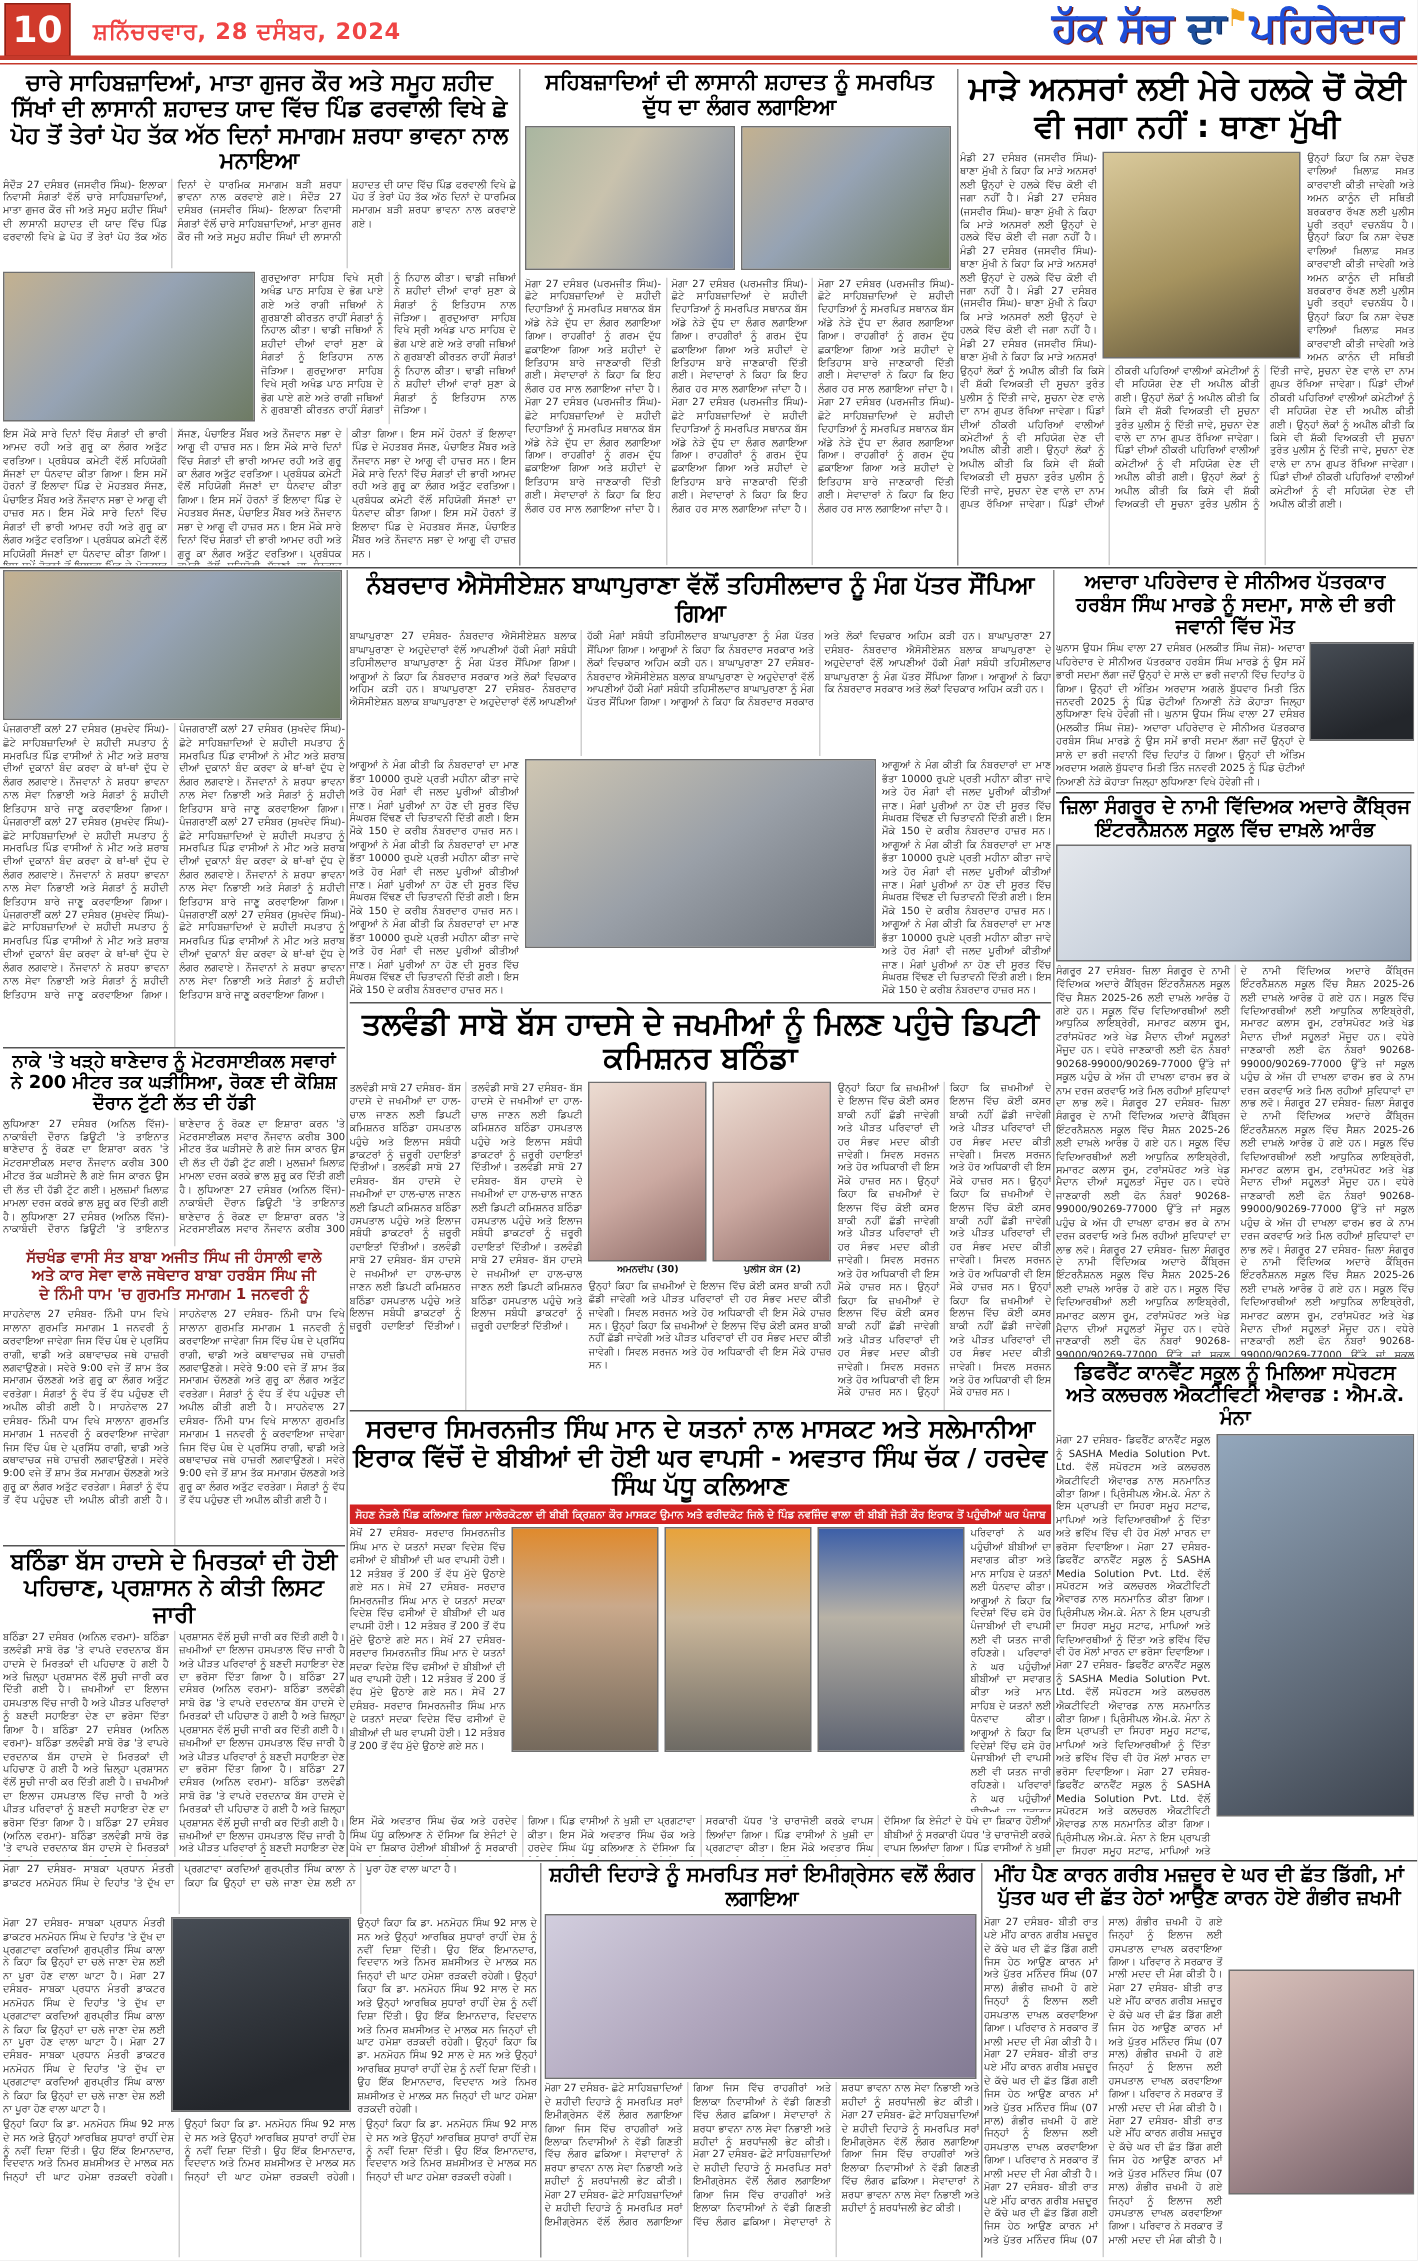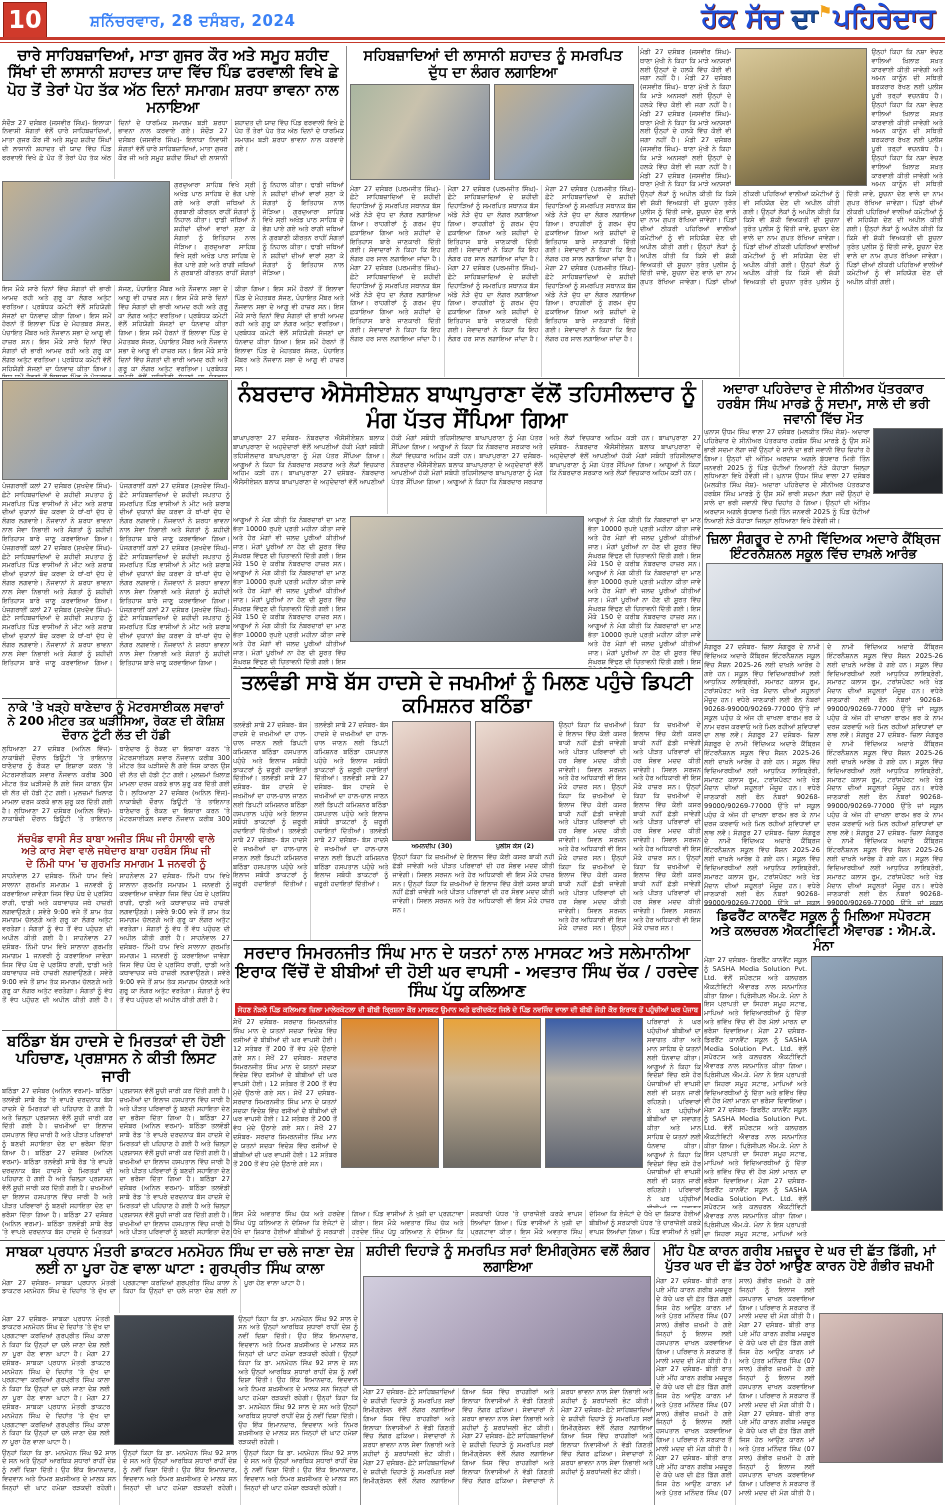--- a/index.html
+++ b/index.html
@@ -3,21 +3,21 @@
 <meta charset="utf-8">
 <style>
   html,body{margin:0;padding:0;background:#e8e8e8;}
   .page{position:relative;width:945px;height:1507px;background:#fff;overflow:hidden;
         font-family:"DejaVu Sans","Liberation Sans",sans-serif;color:#111;}
   
   .mast{position:absolute;left:0;top:0;width:945px;height:42px;background:#fff;}
   .pageno{position:absolute;left:3px;top:2px;width:42px;height:34px;background:#d03a2b;
           color:#fff;font-weight:800;font-size:24px;display:flex;align-items:center;justify-content:center;
           border:1px solid #8e2015;}
-  .mdate{position:absolute;left:62px;top:12px;font-size:15px;font-weight:700;color:#3b82f6;letter-spacing:.5px;margin-left:28px;}
+  .mdate{position:absolute;left:62px;top:12px;font-size:15px;font-weight:700;color:#ef4444;letter-spacing:.5px;}
   .logo{position:absolute;right:10px;top:2px;font-size:27px;font-weight:900;white-space:nowrap;}
   .logo .r{color:#1d4ed8;text-shadow:1px 1px 0 #7e1d14;}
   .logo .b{color:#1d4f9c;text-shadow:1px 1px 0 #0d2d63;}
   .logo .flag{color:#f2a31b;font-size:16px;vertical-align:super;margin:0 1px;text-shadow:none;}
   .rule-a{position:absolute;left:0;top:37px;width:945px;height:3px;background:#c6392b;}
   .rule-b{position:absolute;left:0;top:42px;width:945px;height:1px;background:#c6392b;}
   
   .art{position:absolute;display:flex;flex-direction:column;overflow:hidden;background:#fff;}
   .hl{font-weight:800;text-align:center;color:#000;line-height:1.16;margin:0;padding:1px 2px 2px;flex-shrink:0;}
   .subhl{font-weight:800;text-align:center;color:#8a1f1f;font-size:10px;line-height:1.25;margin:2px 15px;flex-shrink:0;}
@@ -39,21 +39,21 @@
   .ph-portrait{background:linear-gradient(160deg,#474d55 0%,#23262b 80%);}
   .ph-school{background:linear-gradient(140deg,#e4e7ec 0%,#bcc7d5 60%,#94a2b4 100%);}
   .ph-award{background:linear-gradient(150deg,#93a7bc 0%,#5a6471 70%,#3c434e 100%);}
   .ph-langar{background:linear-gradient(140deg,#d2cede 0%,#b0a6bd 45%,#837b94 100%);}
   .ph-victim{background:linear-gradient(150deg,#d9c2bb 0%,#a98f92 55%,#6f5c63 100%);}
   .cap{font-size:6.4px;font-weight:700;text-align:center;color:#111;line-height:1.2;flex-shrink:0;}
   .strip{background:#d32222;color:#fff;font-size:6.9px;font-weight:700;text-align:center;
          padding:2.5px 3px;white-space:nowrap;overflow:hidden;flex-shrink:0;margin:1px 0;}
   .vl{position:absolute;width:1px;background:#8b8b8b;}
   .hlr{position:absolute;height:1px;background:#4c4c4c;left:0;width:945px;}
-  .bt{border-top:1px solid #555;padding-top:1px;align-items:flex-end;}
+  .bt{border-top:1px solid #555;padding-top:1px;}
 </style>
 </head>
 <body>
 
 <div class="page">
 
   <header class="mast">
     <div class="pageno">10</div>
     <div class="mdate">ਸ਼ਨਿੱਚਰਵਾਰ, 28 ਦਸੰਬਰ, 2024</div>
     <div class="logo"><span class="r">ਹੱਕ ਸੱਚ</span> <span class="b">ਦਾ</span><span class="flag">⚑</span><span class="r">ਪਹਿਰੇਦਾਰ</span></div>
@@ -74,20 +74,21 @@
   <section class="art" style="left:350px;top:46px;width:286px;height:331px">
     <h2 class="hl" style="font-size:14.5px">ਸਹਿਬਜ਼ਾਦਿਆਂ ਦੀ ਲਾਸਾਨੀ ਸ਼ਹਾਦਤ ਨੂੰ ਸਮਰਪਿਤ ਦੁੱਧ ਦਾ ਲੰਗਰ ਲਗਾਇਆ</h2>
     <div class="row" style="height:98px;margin-top:1px">
       <div class="ph ph-crowd2" style="width:140px;height:96px"></div>
       <div class="ph ph-crowd" style="width:140px;height:96px"></div>
     </div>
     <div class="body cols3 grow" style="margin-top:3px">ਮੋਗਾ 27 ਦਸੰਬਰ (ਪਰਮਜੀਤ ਸਿੰਘ)- ਛੋਟੇ ਸਾਹਿਬਜ਼ਾਦਿਆਂ ਦੇ ਸ਼ਹੀਦੀ ਦਿਹਾੜਿਆਂ ਨੂੰ ਸਮਰਪਿਤ ਸਥਾਨਕ ਬੱਸ ਅੱਡੇ ਨੇੜੇ ਦੁੱਧ ਦਾ ਲੰਗਰ ਲਗਾਇਆ ਗਿਆ। ਰਾਹਗੀਰਾਂ ਨੂੰ ਗਰਮ ਦੁੱਧ ਛਕਾਇਆ ਗਿਆ ਅਤੇ ਸ਼ਹੀਦਾਂ ਦੇ ਇਤਿਹਾਸ ਬਾਰੇ ਜਾਣਕਾਰੀ ਦਿੱਤੀ ਗਈ। ਸੇਵਾਦਾਰਾਂ ਨੇ ਕਿਹਾ ਕਿ ਇਹ ਲੰਗਰ ਹਰ ਸਾਲ ਲਗਾਇਆ ਜਾਂਦਾ ਹੈ। ਮੋਗਾ 27 ਦਸੰਬਰ (ਪਰਮਜੀਤ ਸਿੰਘ)- ਛੋਟੇ ਸਾਹਿਬਜ਼ਾਦਿਆਂ ਦੇ ਸ਼ਹੀਦੀ ਦਿਹਾੜਿਆਂ ਨੂੰ ਸਮਰਪਿਤ ਸਥਾਨਕ ਬੱਸ ਅੱਡੇ ਨੇੜੇ ਦੁੱਧ ਦਾ ਲੰਗਰ ਲਗਾਇਆ ਗਿਆ। ਰਾਹਗੀਰਾਂ ਨੂੰ ਗਰਮ ਦੁੱਧ ਛਕਾਇਆ ਗਿਆ ਅਤੇ ਸ਼ਹੀਦਾਂ ਦੇ ਇਤਿਹਾਸ ਬਾਰੇ ਜਾਣਕਾਰੀ ਦਿੱਤੀ ਗਈ। ਸੇਵਾਦਾਰਾਂ ਨੇ ਕਿਹਾ ਕਿ ਇਹ ਲੰਗਰ ਹਰ ਸਾਲ ਲਗਾਇਆ ਜਾਂਦਾ ਹੈ। ਮੋਗਾ 27 ਦਸੰਬਰ (ਪਰਮਜੀਤ ਸਿੰਘ)- ਛੋਟੇ ਸਾਹਿਬਜ਼ਾਦਿਆਂ ਦੇ ਸ਼ਹੀਦੀ ਦਿਹਾੜਿਆਂ ਨੂੰ ਸਮਰਪਿਤ ਸਥਾਨਕ ਬੱਸ ਅੱਡੇ ਨੇੜੇ ਦੁੱਧ ਦਾ ਲੰਗਰ ਲਗਾਇਆ ਗਿਆ। ਰਾਹਗੀਰਾਂ ਨੂੰ ਗਰਮ ਦੁੱਧ ਛਕਾਇਆ ਗਿਆ ਅਤੇ ਸ਼ਹੀਦਾਂ ਦੇ ਇਤਿਹਾਸ ਬਾਰੇ ਜਾਣਕਾਰੀ ਦਿੱਤੀ ਗਈ। ਸੇਵਾਦਾਰਾਂ ਨੇ ਕਿਹਾ ਕਿ ਇਹ ਲੰਗਰ ਹਰ ਸਾਲ ਲਗਾਇਆ ਜਾਂਦਾ ਹੈ। ਮੋਗਾ 27 ਦਸੰਬਰ (ਪਰਮਜੀਤ ਸਿੰਘ)- ਛੋਟੇ ਸਾਹਿਬਜ਼ਾਦਿਆਂ ਦੇ ਸ਼ਹੀਦੀ ਦਿਹਾੜਿਆਂ ਨੂੰ ਸਮਰਪਿਤ ਸਥਾਨਕ ਬੱਸ ਅੱਡੇ ਨੇੜੇ ਦੁੱਧ ਦਾ ਲੰਗਰ ਲਗਾਇਆ ਗਿਆ। ਰਾਹਗੀਰਾਂ ਨੂੰ ਗਰਮ ਦੁੱਧ ਛਕਾਇਆ ਗਿਆ ਅਤੇ ਸ਼ਹੀਦਾਂ ਦੇ ਇਤਿਹਾਸ ਬਾਰੇ ਜਾਣਕਾਰੀ ਦਿੱਤੀ ਗਈ। ਸੇਵਾਦਾਰਾਂ ਨੇ ਕਿਹਾ ਕਿ ਇਹ ਲੰਗਰ ਹਰ ਸਾਲ ਲਗਾਇਆ ਜਾਂਦਾ ਹੈ। ਮੋਗਾ 27 ਦਸੰਬਰ (ਪਰਮਜੀਤ ਸਿੰਘ)- ਛੋਟੇ ਸਾਹਿਬਜ਼ਾਦਿਆਂ ਦੇ ਸ਼ਹੀਦੀ ਦਿਹਾੜਿਆਂ ਨੂੰ ਸਮਰਪਿਤ ਸਥਾਨਕ ਬੱਸ ਅੱਡੇ ਨੇੜੇ ਦੁੱਧ ਦਾ ਲੰਗਰ ਲਗਾਇਆ ਗਿਆ। ਰਾਹਗੀਰਾਂ ਨੂੰ ਗਰਮ ਦੁੱਧ ਛਕਾਇਆ ਗਿਆ ਅਤੇ ਸ਼ਹੀਦਾਂ ਦੇ ਇਤਿਹਾਸ ਬਾਰੇ ਜਾਣਕਾਰੀ ਦਿੱਤੀ ਗਈ। ਸੇਵਾਦਾਰਾਂ ਨੇ ਕਿਹਾ ਕਿ ਇਹ ਲੰਗਰ ਹਰ ਸਾਲ ਲਗਾਇਆ ਜਾਂਦਾ ਹੈ। ਮੋਗਾ 27 ਦਸੰਬਰ (ਪਰਮਜੀਤ ਸਿੰਘ)- ਛੋਟੇ ਸਾਹਿਬਜ਼ਾਦਿਆਂ ਦੇ ਸ਼ਹੀਦੀ ਦਿਹਾੜਿਆਂ ਨੂੰ ਸਮਰਪਿਤ ਸਥਾਨਕ ਬੱਸ ਅੱਡੇ ਨੇੜੇ ਦੁੱਧ ਦਾ ਲੰਗਰ ਲਗਾਇਆ ਗਿਆ। ਰਾਹਗੀਰਾਂ ਨੂੰ ਗਰਮ ਦੁੱਧ ਛਕਾਇਆ ਗਿਆ ਅਤੇ ਸ਼ਹੀਦਾਂ ਦੇ ਇਤਿਹਾਸ ਬਾਰੇ ਜਾਣਕਾਰੀ ਦਿੱਤੀ ਗਈ। ਸੇਵਾਦਾਰਾਂ ਨੇ ਕਿਹਾ ਕਿ ਇਹ ਲੰਗਰ ਹਰ ਸਾਲ ਲਗਾਇਆ ਜਾਂਦਾ ਹੈ। </div>
   </section>
 
   <section class="art" style="left:640px;top:46px;width:303px;height:331px">
+    <h2 class="hl" style="font-size:21px;line-height:1.2">ਮਾੜੇ ਅਨਸਰਾਂ ਲਈ ਮੇਰੇ ਹਲਕੇ ਚੋਂ ਕੋਈ ਵੀ ਜਗਾ ਨਹੀਂ : ਥਾਣਾ ਮੁੱਖੀ</h2>
     <div class="row" style="height:140px;margin-top:2px">
       <div class="body grow">ਮੰਡੀ 27 ਦਸੰਬਰ (ਜਸਵੀਰ ਸਿੰਘ)- ਥਾਣਾ ਮੁੱਖੀ ਨੇ ਕਿਹਾ ਕਿ ਮਾੜੇ ਅਨਸਰਾਂ ਲਈ ਉਨ੍ਹਾਂ ਦੇ ਹਲਕੇ ਵਿੱਚ ਕੋਈ ਵੀ ਜਗਾ ਨਹੀਂ ਹੈ। ਮੰਡੀ 27 ਦਸੰਬਰ (ਜਸਵੀਰ ਸਿੰਘ)- ਥਾਣਾ ਮੁੱਖੀ ਨੇ ਕਿਹਾ ਕਿ ਮਾੜੇ ਅਨਸਰਾਂ ਲਈ ਉਨ੍ਹਾਂ ਦੇ ਹਲਕੇ ਵਿੱਚ ਕੋਈ ਵੀ ਜਗਾ ਨਹੀਂ ਹੈ। ਮੰਡੀ 27 ਦਸੰਬਰ (ਜਸਵੀਰ ਸਿੰਘ)- ਥਾਣਾ ਮੁੱਖੀ ਨੇ ਕਿਹਾ ਕਿ ਮਾੜੇ ਅਨਸਰਾਂ ਲਈ ਉਨ੍ਹਾਂ ਦੇ ਹਲਕੇ ਵਿੱਚ ਕੋਈ ਵੀ ਜਗਾ ਨਹੀਂ ਹੈ। ਮੰਡੀ 27 ਦਸੰਬਰ (ਜਸਵੀਰ ਸਿੰਘ)- ਥਾਣਾ ਮੁੱਖੀ ਨੇ ਕਿਹਾ ਕਿ ਮਾੜੇ ਅਨਸਰਾਂ ਲਈ ਉਨ੍ਹਾਂ ਦੇ ਹਲਕੇ ਵਿੱਚ ਕੋਈ ਵੀ ਜਗਾ ਨਹੀਂ ਹੈ। ਮੰਡੀ 27 ਦਸੰਬਰ (ਜਸਵੀਰ ਸਿੰਘ)- ਥਾਣਾ ਮੁੱਖੀ ਨੇ ਕਿਹਾ ਕਿ ਮਾੜੇ ਅਨਸਰਾਂ ਲਈ ਉਨ੍ਹਾਂ ਦੇ ਹਲਕੇ ਵਿੱਚ ਕੋਈ ਵੀ ਜਗਾ ਨਹੀਂ ਹੈ। </div>
       <div class="ph ph-police" style="width:132px;height:138px"></div>
       <div class="body grow">ਉਨ੍ਹਾਂ ਕਿਹਾ ਕਿ ਨਸ਼ਾ ਵੇਚਣ ਵਾਲਿਆਂ ਖ਼ਿਲਾਫ਼ ਸਖ਼ਤ ਕਾਰਵਾਈ ਕੀਤੀ ਜਾਵੇਗੀ ਅਤੇ ਅਮਨ ਕਾਨੂੰਨ ਦੀ ਸਥਿਤੀ ਬਰਕਰਾਰ ਰੱਖਣ ਲਈ ਪੁਲੀਸ ਪੂਰੀ ਤਰ੍ਹਾਂ ਵਚਨਬੱਧ ਹੈ। ਉਨ੍ਹਾਂ ਕਿਹਾ ਕਿ ਨਸ਼ਾ ਵੇਚਣ ਵਾਲਿਆਂ ਖ਼ਿਲਾਫ਼ ਸਖ਼ਤ ਕਾਰਵਾਈ ਕੀਤੀ ਜਾਵੇਗੀ ਅਤੇ ਅਮਨ ਕਾਨੂੰਨ ਦੀ ਸਥਿਤੀ ਬਰਕਰਾਰ ਰੱਖਣ ਲਈ ਪੁਲੀਸ ਪੂਰੀ ਤਰ੍ਹਾਂ ਵਚਨਬੱਧ ਹੈ। ਉਨ੍ਹਾਂ ਕਿਹਾ ਕਿ ਨਸ਼ਾ ਵੇਚਣ ਵਾਲਿਆਂ ਖ਼ਿਲਾਫ਼ ਸਖ਼ਤ ਕਾਰਵਾਈ ਕੀਤੀ ਜਾਵੇਗੀ ਅਤੇ ਅਮਨ ਕਾਨੂੰਨ ਦੀ ਸਥਿਤੀ ਬਰਕਰਾਰ ਰੱਖਣ ਲਈ ਪੁਲੀਸ ਪੂਰੀ ਤਰ੍ਹਾਂ ਵਚਨਬੱਧ ਹੈ। </div>
     </div>
     <div class="body cols3 grow" style="margin-top:2px">ਉਨ੍ਹਾਂ ਲੋਕਾਂ ਨੂੰ ਅਪੀਲ ਕੀਤੀ ਕਿ ਕਿਸੇ ਵੀ ਸ਼ੱਕੀ ਵਿਅਕਤੀ ਦੀ ਸੂਚਨਾ ਤੁਰੰਤ ਪੁਲੀਸ ਨੂੰ ਦਿੱਤੀ ਜਾਵੇ, ਸੂਚਨਾ ਦੇਣ ਵਾਲੇ ਦਾ ਨਾਮ ਗੁਪਤ ਰੱਖਿਆ ਜਾਵੇਗਾ। ਪਿੰਡਾਂ ਦੀਆਂ ਠੀਕਰੀ ਪਹਿਰਿਆਂ ਵਾਲੀਆਂ ਕਮੇਟੀਆਂ ਨੂੰ ਵੀ ਸਹਿਯੋਗ ਦੇਣ ਦੀ ਅਪੀਲ ਕੀਤੀ ਗਈ। ਉਨ੍ਹਾਂ ਲੋਕਾਂ ਨੂੰ ਅਪੀਲ ਕੀਤੀ ਕਿ ਕਿਸੇ ਵੀ ਸ਼ੱਕੀ ਵਿਅਕਤੀ ਦੀ ਸੂਚਨਾ ਤੁਰੰਤ ਪੁਲੀਸ ਨੂੰ ਦਿੱਤੀ ਜਾਵੇ, ਸੂਚਨਾ ਦੇਣ ਵਾਲੇ ਦਾ ਨਾਮ ਗੁਪਤ ਰੱਖਿਆ ਜਾਵੇਗਾ। ਪਿੰਡਾਂ ਦੀਆਂ ਠੀਕਰੀ ਪਹਿਰਿਆਂ ਵਾਲੀਆਂ ਕਮੇਟੀਆਂ ਨੂੰ ਵੀ ਸਹਿਯੋਗ ਦੇਣ ਦੀ ਅਪੀਲ ਕੀਤੀ ਗਈ। ਉਨ੍ਹਾਂ ਲੋਕਾਂ ਨੂੰ ਅਪੀਲ ਕੀਤੀ ਕਿ ਕਿਸੇ ਵੀ ਸ਼ੱਕੀ ਵਿਅਕਤੀ ਦੀ ਸੂਚਨਾ ਤੁਰੰਤ ਪੁਲੀਸ ਨੂੰ ਦਿੱਤੀ ਜਾਵੇ, ਸੂਚਨਾ ਦੇਣ ਵਾਲੇ ਦਾ ਨਾਮ ਗੁਪਤ ਰੱਖਿਆ ਜਾਵੇਗਾ। ਪਿੰਡਾਂ ਦੀਆਂ ਠੀਕਰੀ ਪਹਿਰਿਆਂ ਵਾਲੀਆਂ ਕਮੇਟੀਆਂ ਨੂੰ ਵੀ ਸਹਿਯੋਗ ਦੇਣ ਦੀ ਅਪੀਲ ਕੀਤੀ ਗਈ। ਉਨ੍ਹਾਂ ਲੋਕਾਂ ਨੂੰ ਅਪੀਲ ਕੀਤੀ ਕਿ ਕਿਸੇ ਵੀ ਸ਼ੱਕੀ ਵਿਅਕਤੀ ਦੀ ਸੂਚਨਾ ਤੁਰੰਤ ਪੁਲੀਸ ਨੂੰ ਦਿੱਤੀ ਜਾਵੇ, ਸੂਚਨਾ ਦੇਣ ਵਾਲੇ ਦਾ ਨਾਮ ਗੁਪਤ ਰੱਖਿਆ ਜਾਵੇਗਾ। ਪਿੰਡਾਂ ਦੀਆਂ ਠੀਕਰੀ ਪਹਿਰਿਆਂ ਵਾਲੀਆਂ ਕਮੇਟੀਆਂ ਨੂੰ ਵੀ ਸਹਿਯੋਗ ਦੇਣ ਦੀ ਅਪੀਲ ਕੀਤੀ ਗਈ। ਉਨ੍ਹਾਂ ਲੋਕਾਂ ਨੂੰ ਅਪੀਲ ਕੀਤੀ ਕਿ ਕਿਸੇ ਵੀ ਸ਼ੱਕੀ ਵਿਅਕਤੀ ਦੀ ਸੂਚਨਾ ਤੁਰੰਤ ਪੁਲੀਸ ਨੂੰ ਦਿੱਤੀ ਜਾਵੇ, ਸੂਚਨਾ ਦੇਣ ਵਾਲੇ ਦਾ ਨਾਮ ਗੁਪਤ ਰੱਖਿਆ ਜਾਵੇਗਾ। ਪਿੰਡਾਂ ਦੀਆਂ ਠੀਕਰੀ ਪਹਿਰਿਆਂ ਵਾਲੀਆਂ ਕਮੇਟੀਆਂ ਨੂੰ ਵੀ ਸਹਿਯੋਗ ਦੇਣ ਦੀ ਅਪੀਲ ਕੀਤੀ ਗਈ। </div>
   </section>
 
   <div class="art" style="left:2px;top:380px;width:228px;height:858px">
     <section class="art" style="position:static;height:318px;flex-shrink:0">
@@ -101,21 +102,21 @@
       <div class="body cols2 grow">ਸਾਹਨੇਵਾਲ 27 ਦਸੰਬਰ- ਨਿੰਮੀ ਧਾਮ ਵਿਖੇ ਸਾਲਾਨਾ ਗੁਰਮਤਿ ਸਮਾਗਮ 1 ਜਨਵਰੀ ਨੂੰ ਕਰਵਾਇਆ ਜਾਵੇਗਾ ਜਿਸ ਵਿੱਚ ਪੰਥ ਦੇ ਪ੍ਰਸਿੱਧ ਰਾਗੀ, ਢਾਡੀ ਅਤੇ ਕਥਾਵਾਚਕ ਜਥੇ ਹਾਜ਼ਰੀ ਲਗਵਾਉਣਗੇ। ਸਵੇਰੇ 9:00 ਵਜੇ ਤੋਂ ਸ਼ਾਮ ਤੱਕ ਸਮਾਗਮ ਚੱਲਣਗੇ ਅਤੇ ਗੁਰੂ ਕਾ ਲੰਗਰ ਅਤੁੱਟ ਵਰਤੇਗਾ। ਸੰਗਤਾਂ ਨੂੰ ਵੱਧ ਤੋਂ ਵੱਧ ਪਹੁੰਚਣ ਦੀ ਅਪੀਲ ਕੀਤੀ ਗਈ ਹੈ। ਸਾਹਨੇਵਾਲ 27 ਦਸੰਬਰ- ਨਿੰਮੀ ਧਾਮ ਵਿਖੇ ਸਾਲਾਨਾ ਗੁਰਮਤਿ ਸਮਾਗਮ 1 ਜਨਵਰੀ ਨੂੰ ਕਰਵਾਇਆ ਜਾਵੇਗਾ ਜਿਸ ਵਿੱਚ ਪੰਥ ਦੇ ਪ੍ਰਸਿੱਧ ਰਾਗੀ, ਢਾਡੀ ਅਤੇ ਕਥਾਵਾਚਕ ਜਥੇ ਹਾਜ਼ਰੀ ਲਗਵਾਉਣਗੇ। ਸਵੇਰੇ 9:00 ਵਜੇ ਤੋਂ ਸ਼ਾਮ ਤੱਕ ਸਮਾਗਮ ਚੱਲਣਗੇ ਅਤੇ ਗੁਰੂ ਕਾ ਲੰਗਰ ਅਤੁੱਟ ਵਰਤੇਗਾ। ਸੰਗਤਾਂ ਨੂੰ ਵੱਧ ਤੋਂ ਵੱਧ ਪਹੁੰਚਣ ਦੀ ਅਪੀਲ ਕੀਤੀ ਗਈ ਹੈ। ਸਾਹਨੇਵਾਲ 27 ਦਸੰਬਰ- ਨਿੰਮੀ ਧਾਮ ਵਿਖੇ ਸਾਲਾਨਾ ਗੁਰਮਤਿ ਸਮਾਗਮ 1 ਜਨਵਰੀ ਨੂੰ ਕਰਵਾਇਆ ਜਾਵੇਗਾ ਜਿਸ ਵਿੱਚ ਪੰਥ ਦੇ ਪ੍ਰਸਿੱਧ ਰਾਗੀ, ਢਾਡੀ ਅਤੇ ਕਥਾਵਾਚਕ ਜਥੇ ਹਾਜ਼ਰੀ ਲਗਵਾਉਣਗੇ। ਸਵੇਰੇ 9:00 ਵਜੇ ਤੋਂ ਸ਼ਾਮ ਤੱਕ ਸਮਾਗਮ ਚੱਲਣਗੇ ਅਤੇ ਗੁਰੂ ਕਾ ਲੰਗਰ ਅਤੁੱਟ ਵਰਤੇਗਾ। ਸੰਗਤਾਂ ਨੂੰ ਵੱਧ ਤੋਂ ਵੱਧ ਪਹੁੰਚਣ ਦੀ ਅਪੀਲ ਕੀਤੀ ਗਈ ਹੈ। ਸਾਹਨੇਵਾਲ 27 ਦਸੰਬਰ- ਨਿੰਮੀ ਧਾਮ ਵਿਖੇ ਸਾਲਾਨਾ ਗੁਰਮਤਿ ਸਮਾਗਮ 1 ਜਨਵਰੀ ਨੂੰ ਕਰਵਾਇਆ ਜਾਵੇਗਾ ਜਿਸ ਵਿੱਚ ਪੰਥ ਦੇ ਪ੍ਰਸਿੱਧ ਰਾਗੀ, ਢਾਡੀ ਅਤੇ ਕਥਾਵਾਚਕ ਜਥੇ ਹਾਜ਼ਰੀ ਲਗਵਾਉਣਗੇ। ਸਵੇਰੇ 9:00 ਵਜੇ ਤੋਂ ਸ਼ਾਮ ਤੱਕ ਸਮਾਗਮ ਚੱਲਣਗੇ ਅਤੇ ਗੁਰੂ ਕਾ ਲੰਗਰ ਅਤੁੱਟ ਵਰਤੇਗਾ। ਸੰਗਤਾਂ ਨੂੰ ਵੱਧ ਤੋਂ ਵੱਧ ਪਹੁੰਚਣ ਦੀ ਅਪੀਲ ਕੀਤੀ ਗਈ ਹੈ। </div>
     </section>
     <section class="art bt" style="position:static;flex:1">
       <h2 class="hl" style="font-size:15px">ਬਠਿੰਡਾ ਬੱਸ ਹਾਦਸੇ ਦੇ ਮਿਰਤਕਾਂ ਦੀ ਹੋਈ ਪਹਿਚਾਣ, ਪ੍ਰਸ਼ਾਸਨ ਨੇ ਕੀਤੀ ਲਿਸਟ ਜਾਰੀ</h2>
       <div class="body cols2 grow">ਬਠਿੰਡਾ 27 ਦਸੰਬਰ (ਅਨਿਲ ਵਰਮਾ)- ਬਠਿੰਡਾ ਤਲਵੰਡੀ ਸਾਬੋ ਰੋਡ 'ਤੇ ਵਾਪਰੇ ਦਰਦਨਾਕ ਬੱਸ ਹਾਦਸੇ ਦੇ ਮਿਰਤਕਾਂ ਦੀ ਪਹਿਚਾਣ ਹੋ ਗਈ ਹੈ ਅਤੇ ਜ਼ਿਲ੍ਹਾ ਪ੍ਰਸ਼ਾਸਨ ਵੱਲੋਂ ਸੂਚੀ ਜਾਰੀ ਕਰ ਦਿੱਤੀ ਗਈ ਹੈ। ਜ਼ਖਮੀਆਂ ਦਾ ਇਲਾਜ ਹਸਪਤਾਲ ਵਿੱਚ ਜਾਰੀ ਹੈ ਅਤੇ ਪੀੜਤ ਪਰਿਵਾਰਾਂ ਨੂੰ ਬਣਦੀ ਸਹਾਇਤਾ ਦੇਣ ਦਾ ਭਰੋਸਾ ਦਿੱਤਾ ਗਿਆ ਹੈ। ਬਠਿੰਡਾ 27 ਦਸੰਬਰ (ਅਨਿਲ ਵਰਮਾ)- ਬਠਿੰਡਾ ਤਲਵੰਡੀ ਸਾਬੋ ਰੋਡ 'ਤੇ ਵਾਪਰੇ ਦਰਦਨਾਕ ਬੱਸ ਹਾਦਸੇ ਦੇ ਮਿਰਤਕਾਂ ਦੀ ਪਹਿਚਾਣ ਹੋ ਗਈ ਹੈ ਅਤੇ ਜ਼ਿਲ੍ਹਾ ਪ੍ਰਸ਼ਾਸਨ ਵੱਲੋਂ ਸੂਚੀ ਜਾਰੀ ਕਰ ਦਿੱਤੀ ਗਈ ਹੈ। ਜ਼ਖਮੀਆਂ ਦਾ ਇਲਾਜ ਹਸਪਤਾਲ ਵਿੱਚ ਜਾਰੀ ਹੈ ਅਤੇ ਪੀੜਤ ਪਰਿਵਾਰਾਂ ਨੂੰ ਬਣਦੀ ਸਹਾਇਤਾ ਦੇਣ ਦਾ ਭਰੋਸਾ ਦਿੱਤਾ ਗਿਆ ਹੈ। ਬਠਿੰਡਾ 27 ਦਸੰਬਰ (ਅਨਿਲ ਵਰਮਾ)- ਬਠਿੰਡਾ ਤਲਵੰਡੀ ਸਾਬੋ ਰੋਡ 'ਤੇ ਵਾਪਰੇ ਦਰਦਨਾਕ ਬੱਸ ਹਾਦਸੇ ਦੇ ਮਿਰਤਕਾਂ ਦੀ ਪਹਿਚਾਣ ਹੋ ਗਈ ਹੈ ਅਤੇ ਜ਼ਿਲ੍ਹਾ ਪ੍ਰਸ਼ਾਸਨ ਵੱਲੋਂ ਸੂਚੀ ਜਾਰੀ ਕਰ ਦਿੱਤੀ ਗਈ ਹੈ। ਜ਼ਖਮੀਆਂ ਦਾ ਇਲਾਜ ਹਸਪਤਾਲ ਵਿੱਚ ਜਾਰੀ ਹੈ ਅਤੇ ਪੀੜਤ ਪਰਿਵਾਰਾਂ ਨੂੰ ਬਣਦੀ ਸਹਾਇਤਾ ਦੇਣ ਦਾ ਭਰੋਸਾ ਦਿੱਤਾ ਗਿਆ ਹੈ। ਬਠਿੰਡਾ 27 ਦਸੰਬਰ (ਅਨਿਲ ਵਰਮਾ)- ਬਠਿੰਡਾ ਤਲਵੰਡੀ ਸਾਬੋ ਰੋਡ 'ਤੇ ਵਾਪਰੇ ਦਰਦਨਾਕ ਬੱਸ ਹਾਦਸੇ ਦੇ ਮਿਰਤਕਾਂ ਦੀ ਪਹਿਚਾਣ ਹੋ ਗਈ ਹੈ ਅਤੇ ਜ਼ਿਲ੍ਹਾ ਪ੍ਰਸ਼ਾਸਨ ਵੱਲੋਂ ਸੂਚੀ ਜਾਰੀ ਕਰ ਦਿੱਤੀ ਗਈ ਹੈ। ਜ਼ਖਮੀਆਂ ਦਾ ਇਲਾਜ ਹਸਪਤਾਲ ਵਿੱਚ ਜਾਰੀ ਹੈ ਅਤੇ ਪੀੜਤ ਪਰਿਵਾਰਾਂ ਨੂੰ ਬਣਦੀ ਸਹਾਇਤਾ ਦੇਣ ਦਾ ਭਰੋਸਾ ਦਿੱਤਾ ਗਿਆ ਹੈ। ਬਠਿੰਡਾ 27 ਦਸੰਬਰ (ਅਨਿਲ ਵਰਮਾ)- ਬਠਿੰਡਾ ਤਲਵੰਡੀ ਸਾਬੋ ਰੋਡ 'ਤੇ ਵਾਪਰੇ ਦਰਦਨਾਕ ਬੱਸ ਹਾਦਸੇ ਦੇ ਮਿਰਤਕਾਂ ਦੀ ਪਹਿਚਾਣ ਹੋ ਗਈ ਹੈ ਅਤੇ ਜ਼ਿਲ੍ਹਾ ਪ੍ਰਸ਼ਾਸਨ ਵੱਲੋਂ ਸੂਚੀ ਜਾਰੀ ਕਰ ਦਿੱਤੀ ਗਈ ਹੈ। ਜ਼ਖਮੀਆਂ ਦਾ ਇਲਾਜ ਹਸਪਤਾਲ ਵਿੱਚ ਜਾਰੀ ਹੈ ਅਤੇ ਪੀੜਤ ਪਰਿਵਾਰਾਂ ਨੂੰ ਬਣਦੀ ਸਹਾਇਤਾ ਦੇਣ ਦਾ ਭਰੋਸਾ ਦਿੱਤਾ ਗਿਆ ਹੈ। </div>
     </section>
   </div>
 
   <div class="art" style="left:233px;top:380px;width:468px;height:858px">
     <section class="art" style="position:static;height:288px;flex-shrink:0">
-      <h2 class="hl" style="font-size:22px">ਨੰਬਰਦਾਰ ਐਸੋਸੀਏਸ਼ਨ ਬਾਘਾਪੁਰਾਣਾ ਵੱਲੋਂ ਤਹਿਸੀਲਦਾਰ ਨੂੰ ਮੰਗ ਪੱਤਰ ਸੌਂਪਿਆ ਗਿਆ</h2>
+      <h2 class="hl" style="font-size:16px">ਨੰਬਰਦਾਰ ਐਸੋਸੀਏਸ਼ਨ ਬਾਘਾਪੁਰਾਣਾ ਵੱਲੋਂ ਤਹਿਸੀਲਦਾਰ ਨੂੰ ਮੰਗ ਪੱਤਰ ਸੌਂਪਿਆ ਗਿਆ</h2>
       <div class="body cols3" style="height:84px">ਬਾਘਾਪੁਰਾਣਾ 27 ਦਸੰਬਰ- ਨੰਬਰਦਾਰ ਐਸੋਸੀਏਸ਼ਨ ਬਲਾਕ ਬਾਘਾਪੁਰਾਣਾ ਦੇ ਅਹੁਦੇਦਾਰਾਂ ਵੱਲੋਂ ਆਪਣੀਆਂ ਹੱਕੀ ਮੰਗਾਂ ਸਬੰਧੀ ਤਹਿਸੀਲਦਾਰ ਬਾਘਾਪੁਰਾਣਾ ਨੂੰ ਮੰਗ ਪੱਤਰ ਸੌਂਪਿਆ ਗਿਆ। ਆਗੂਆਂ ਨੇ ਕਿਹਾ ਕਿ ਨੰਬਰਦਾਰ ਸਰਕਾਰ ਅਤੇ ਲੋਕਾਂ ਵਿਚਕਾਰ ਅਹਿਮ ਕੜੀ ਹਨ। ਬਾਘਾਪੁਰਾਣਾ 27 ਦਸੰਬਰ- ਨੰਬਰਦਾਰ ਐਸੋਸੀਏਸ਼ਨ ਬਲਾਕ ਬਾਘਾਪੁਰਾਣਾ ਦੇ ਅਹੁਦੇਦਾਰਾਂ ਵੱਲੋਂ ਆਪਣੀਆਂ ਹੱਕੀ ਮੰਗਾਂ ਸਬੰਧੀ ਤਹਿਸੀਲਦਾਰ ਬਾਘਾਪੁਰਾਣਾ ਨੂੰ ਮੰਗ ਪੱਤਰ ਸੌਂਪਿਆ ਗਿਆ। ਆਗੂਆਂ ਨੇ ਕਿਹਾ ਕਿ ਨੰਬਰਦਾਰ ਸਰਕਾਰ ਅਤੇ ਲੋਕਾਂ ਵਿਚਕਾਰ ਅਹਿਮ ਕੜੀ ਹਨ। ਬਾਘਾਪੁਰਾਣਾ 27 ਦਸੰਬਰ- ਨੰਬਰਦਾਰ ਐਸੋਸੀਏਸ਼ਨ ਬਲਾਕ ਬਾਘਾਪੁਰਾਣਾ ਦੇ ਅਹੁਦੇਦਾਰਾਂ ਵੱਲੋਂ ਆਪਣੀਆਂ ਹੱਕੀ ਮੰਗਾਂ ਸਬੰਧੀ ਤਹਿਸੀਲਦਾਰ ਬਾਘਾਪੁਰਾਣਾ ਨੂੰ ਮੰਗ ਪੱਤਰ ਸੌਂਪਿਆ ਗਿਆ। ਆਗੂਆਂ ਨੇ ਕਿਹਾ ਕਿ ਨੰਬਰਦਾਰ ਸਰਕਾਰ ਅਤੇ ਲੋਕਾਂ ਵਿਚਕਾਰ ਅਹਿਮ ਕੜੀ ਹਨ। ਬਾਘਾਪੁਰਾਣਾ 27 ਦਸੰਬਰ- ਨੰਬਰਦਾਰ ਐਸੋਸੀਏਸ਼ਨ ਬਲਾਕ ਬਾਘਾਪੁਰਾਣਾ ਦੇ ਅਹੁਦੇਦਾਰਾਂ ਵੱਲੋਂ ਆਪਣੀਆਂ ਹੱਕੀ ਮੰਗਾਂ ਸਬੰਧੀ ਤਹਿਸੀਲਦਾਰ ਬਾਘਾਪੁਰਾਣਾ ਨੂੰ ਮੰਗ ਪੱਤਰ ਸੌਂਪਿਆ ਗਿਆ। ਆਗੂਆਂ ਨੇ ਕਿਹਾ ਕਿ ਨੰਬਰਦਾਰ ਸਰਕਾਰ ਅਤੇ ਲੋਕਾਂ ਵਿਚਕਾਰ ਅਹਿਮ ਕੜੀ ਹਨ। </div>
       <div class="row grow" style="margin-top:2px">
         <div class="body grow">ਆਗੂਆਂ ਨੇ ਮੰਗ ਕੀਤੀ ਕਿ ਨੰਬਰਦਾਰਾਂ ਦਾ ਮਾਣ ਭੱਤਾ 10000 ਰੁਪਏ ਪ੍ਰਤੀ ਮਹੀਨਾ ਕੀਤਾ ਜਾਵੇ ਅਤੇ ਹੋਰ ਮੰਗਾਂ ਵੀ ਜਲਦ ਪੂਰੀਆਂ ਕੀਤੀਆਂ ਜਾਣ। ਮੰਗਾਂ ਪੂਰੀਆਂ ਨਾ ਹੋਣ ਦੀ ਸੂਰਤ ਵਿੱਚ ਸੰਘਰਸ਼ ਵਿੱਢਣ ਦੀ ਚਿਤਾਵਨੀ ਦਿੱਤੀ ਗਈ। ਇਸ ਮੌਕੇ 150 ਦੇ ਕਰੀਬ ਨੰਬਰਦਾਰ ਹਾਜ਼ਰ ਸਨ। ਆਗੂਆਂ ਨੇ ਮੰਗ ਕੀਤੀ ਕਿ ਨੰਬਰਦਾਰਾਂ ਦਾ ਮਾਣ ਭੱਤਾ 10000 ਰੁਪਏ ਪ੍ਰਤੀ ਮਹੀਨਾ ਕੀਤਾ ਜਾਵੇ ਅਤੇ ਹੋਰ ਮੰਗਾਂ ਵੀ ਜਲਦ ਪੂਰੀਆਂ ਕੀਤੀਆਂ ਜਾਣ। ਮੰਗਾਂ ਪੂਰੀਆਂ ਨਾ ਹੋਣ ਦੀ ਸੂਰਤ ਵਿੱਚ ਸੰਘਰਸ਼ ਵਿੱਢਣ ਦੀ ਚਿਤਾਵਨੀ ਦਿੱਤੀ ਗਈ। ਇਸ ਮੌਕੇ 150 ਦੇ ਕਰੀਬ ਨੰਬਰਦਾਰ ਹਾਜ਼ਰ ਸਨ। ਆਗੂਆਂ ਨੇ ਮੰਗ ਕੀਤੀ ਕਿ ਨੰਬਰਦਾਰਾਂ ਦਾ ਮਾਣ ਭੱਤਾ 10000 ਰੁਪਏ ਪ੍ਰਤੀ ਮਹੀਨਾ ਕੀਤਾ ਜਾਵੇ ਅਤੇ ਹੋਰ ਮੰਗਾਂ ਵੀ ਜਲਦ ਪੂਰੀਆਂ ਕੀਤੀਆਂ ਜਾਣ। ਮੰਗਾਂ ਪੂਰੀਆਂ ਨਾ ਹੋਣ ਦੀ ਸੂਰਤ ਵਿੱਚ ਸੰਘਰਸ਼ ਵਿੱਢਣ ਦੀ ਚਿਤਾਵਨੀ ਦਿੱਤੀ ਗਈ। ਇਸ ਮੌਕੇ 150 ਦੇ ਕਰੀਬ ਨੰਬਰਦਾਰ ਹਾਜ਼ਰ ਸਨ। </div>
         <div class="ph ph-meeting" style="width:234px;height:126px"></div>
         <div class="body grow">ਆਗੂਆਂ ਨੇ ਮੰਗ ਕੀਤੀ ਕਿ ਨੰਬਰਦਾਰਾਂ ਦਾ ਮਾਣ ਭੱਤਾ 10000 ਰੁਪਏ ਪ੍ਰਤੀ ਮਹੀਨਾ ਕੀਤਾ ਜਾਵੇ ਅਤੇ ਹੋਰ ਮੰਗਾਂ ਵੀ ਜਲਦ ਪੂਰੀਆਂ ਕੀਤੀਆਂ ਜਾਣ। ਮੰਗਾਂ ਪੂਰੀਆਂ ਨਾ ਹੋਣ ਦੀ ਸੂਰਤ ਵਿੱਚ ਸੰਘਰਸ਼ ਵਿੱਢਣ ਦੀ ਚਿਤਾਵਨੀ ਦਿੱਤੀ ਗਈ। ਇਸ ਮੌਕੇ 150 ਦੇ ਕਰੀਬ ਨੰਬਰਦਾਰ ਹਾਜ਼ਰ ਸਨ। ਆਗੂਆਂ ਨੇ ਮੰਗ ਕੀਤੀ ਕਿ ਨੰਬਰਦਾਰਾਂ ਦਾ ਮਾਣ ਭੱਤਾ 10000 ਰੁਪਏ ਪ੍ਰਤੀ ਮਹੀਨਾ ਕੀਤਾ ਜਾਵੇ ਅਤੇ ਹੋਰ ਮੰਗਾਂ ਵੀ ਜਲਦ ਪੂਰੀਆਂ ਕੀਤੀਆਂ ਜਾਣ। ਮੰਗਾਂ ਪੂਰੀਆਂ ਨਾ ਹੋਣ ਦੀ ਸੂਰਤ ਵਿੱਚ ਸੰਘਰਸ਼ ਵਿੱਢਣ ਦੀ ਚਿਤਾਵਨੀ ਦਿੱਤੀ ਗਈ। ਇਸ ਮੌਕੇ 150 ਦੇ ਕਰੀਬ ਨੰਬਰਦਾਰ ਹਾਜ਼ਰ ਸਨ। ਆਗੂਆਂ ਨੇ ਮੰਗ ਕੀਤੀ ਕਿ ਨੰਬਰਦਾਰਾਂ ਦਾ ਮਾਣ ਭੱਤਾ 10000 ਰੁਪਏ ਪ੍ਰਤੀ ਮਹੀਨਾ ਕੀਤਾ ਜਾਵੇ ਅਤੇ ਹੋਰ ਮੰਗਾਂ ਵੀ ਜਲਦ ਪੂਰੀਆਂ ਕੀਤੀਆਂ ਜਾਣ। ਮੰਗਾਂ ਪੂਰੀਆਂ ਨਾ ਹੋਣ ਦੀ ਸੂਰਤ ਵਿੱਚ ਸੰਘਰਸ਼ ਵਿੱਢਣ ਦੀ ਚਿਤਾਵਨੀ ਦਿੱਤੀ ਗਈ। ਇਸ ਮੌਕੇ 150 ਦੇ ਕਰੀਬ ਨੰਬਰਦਾਰ ਹਾਜ਼ਰ ਸਨ। </div>
       </div>
     </section>
     <section class="art bt" style="position:static;height:270px;flex-shrink:0">
       <h2 class="hl" style="font-size:20px">ਤਲਵੰਡੀ ਸਾਬੋ ਬੱਸ ਹਾਦਸੇ ਦੇ ਜਖਮੀਆਂ ਨੂੰ ਮਿਲਣ ਪਹੁੰਚੇ ਡਿਪਟੀ ਕਮਿਸ਼ਨਰ ਬਠਿੰਡਾ</h2>
       <div class="row grow" style="margin-top:2px">
@@ -164,21 +165,20 @@
     <section class="art bt" style="position:static;flex:1">
       <h2 class="hl" style="font-size:13px">ਡਿਫਰੈਂਟ ਕਾਨਵੈਂਟ ਸਕੂਲ ਨੂੰ ਮਿਲਿਆ ਸਪੋਰਟਸ ਅਤੇ ਕਲਚਰਲ ਐਕਟੀਵਿਟੀ ਐਵਾਰਡ : ਐਮ.ਕੇ. ਮੰਨਾ</h2>
       <div class="row grow" style="margin-top:1px">
         <div class="body grow">ਮੋਗਾ 27 ਦਸੰਬਰ- ਡਿਫਰੈਂਟ ਕਾਨਵੈਂਟ ਸਕੂਲ ਨੂੰ SASHA Media Solution Pvt. Ltd. ਵੱਲੋਂ ਸਪੋਰਟਸ ਅਤੇ ਕਲਚਰਲ ਐਕਟੀਵਿਟੀ ਐਵਾਰਡ ਨਾਲ ਸਨਮਾਨਿਤ ਕੀਤਾ ਗਿਆ। ਪ੍ਰਿੰਸੀਪਲ ਐਮ.ਕੇ. ਮੰਨਾ ਨੇ ਇਸ ਪ੍ਰਾਪਤੀ ਦਾ ਸਿਹਰਾ ਸਮੂਹ ਸਟਾਫ, ਮਾਪਿਆਂ ਅਤੇ ਵਿਦਿਆਰਥੀਆਂ ਨੂੰ ਦਿੱਤਾ ਅਤੇ ਭਵਿੱਖ ਵਿੱਚ ਵੀ ਹੋਰ ਮੱਲਾਂ ਮਾਰਨ ਦਾ ਭਰੋਸਾ ਦਿਵਾਇਆ। ਮੋਗਾ 27 ਦਸੰਬਰ- ਡਿਫਰੈਂਟ ਕਾਨਵੈਂਟ ਸਕੂਲ ਨੂੰ SASHA Media Solution Pvt. Ltd. ਵੱਲੋਂ ਸਪੋਰਟਸ ਅਤੇ ਕਲਚਰਲ ਐਕਟੀਵਿਟੀ ਐਵਾਰਡ ਨਾਲ ਸਨਮਾਨਿਤ ਕੀਤਾ ਗਿਆ। ਪ੍ਰਿੰਸੀਪਲ ਐਮ.ਕੇ. ਮੰਨਾ ਨੇ ਇਸ ਪ੍ਰਾਪਤੀ ਦਾ ਸਿਹਰਾ ਸਮੂਹ ਸਟਾਫ, ਮਾਪਿਆਂ ਅਤੇ ਵਿਦਿਆਰਥੀਆਂ ਨੂੰ ਦਿੱਤਾ ਅਤੇ ਭਵਿੱਖ ਵਿੱਚ ਵੀ ਹੋਰ ਮੱਲਾਂ ਮਾਰਨ ਦਾ ਭਰੋਸਾ ਦਿਵਾਇਆ। ਮੋਗਾ 27 ਦਸੰਬਰ- ਡਿਫਰੈਂਟ ਕਾਨਵੈਂਟ ਸਕੂਲ ਨੂੰ SASHA Media Solution Pvt. Ltd. ਵੱਲੋਂ ਸਪੋਰਟਸ ਅਤੇ ਕਲਚਰਲ ਐਕਟੀਵਿਟੀ ਐਵਾਰਡ ਨਾਲ ਸਨਮਾਨਿਤ ਕੀਤਾ ਗਿਆ। ਪ੍ਰਿੰਸੀਪਲ ਐਮ.ਕੇ. ਮੰਨਾ ਨੇ ਇਸ ਪ੍ਰਾਪਤੀ ਦਾ ਸਿਹਰਾ ਸਮੂਹ ਸਟਾਫ, ਮਾਪਿਆਂ ਅਤੇ ਵਿਦਿਆਰਥੀਆਂ ਨੂੰ ਦਿੱਤਾ ਅਤੇ ਭਵਿੱਖ ਵਿੱਚ ਵੀ ਹੋਰ ਮੱਲਾਂ ਮਾਰਨ ਦਾ ਭਰੋਸਾ ਦਿਵਾਇਆ। ਮੋਗਾ 27 ਦਸੰਬਰ- ਡਿਫਰੈਂਟ ਕਾਨਵੈਂਟ ਸਕੂਲ ਨੂੰ SASHA Media Solution Pvt. Ltd. ਵੱਲੋਂ ਸਪੋਰਟਸ ਅਤੇ ਕਲਚਰਲ ਐਕਟੀਵਿਟੀ ਐਵਾਰਡ ਨਾਲ ਸਨਮਾਨਿਤ ਕੀਤਾ ਗਿਆ। ਪ੍ਰਿੰਸੀਪਲ ਐਮ.ਕੇ. ਮੰਨਾ ਨੇ ਇਸ ਪ੍ਰਾਪਤੀ ਦਾ ਸਿਹਰਾ ਸਮੂਹ ਸਟਾਫ, ਮਾਪਿਆਂ ਅਤੇ ਵਿਦਿਆਰਥੀਆਂ ਨੂੰ ਦਿੱਤਾ ਅਤੇ ਭਵਿੱਖ ਵਿੱਚ ਵੀ ਹੋਰ ਮੱਲਾਂ ਮਾਰਨ ਦਾ ਭਰੋਸਾ ਦਿਵਾਇਆ। ਮੋਗਾ 27 ਦਸੰਬਰ- ਡਿਫਰੈਂਟ ਕਾਨਵੈਂਟ ਸਕੂਲ ਨੂੰ SASHA Media Solution Pvt. Ltd. ਵੱਲੋਂ ਸਪੋਰਟਸ ਅਤੇ ਕਲਚਰਲ ਐਕਟੀਵਿਟੀ ਐਵਾਰਡ ਨਾਲ ਸਨਮਾਨਿਤ ਕੀਤਾ ਗਿਆ। ਪ੍ਰਿੰਸੀਪਲ ਐਮ.ਕੇ. ਮੰਨਾ ਨੇ ਇਸ ਪ੍ਰਾਪਤੀ ਦਾ ਸਿਹਰਾ ਸਮੂਹ ਸਟਾਫ, ਮਾਪਿਆਂ ਅਤੇ ਵਿਦਿਆਰਥੀਆਂ ਨੂੰ ਦਿੱਤਾ ਅਤੇ ਭਵਿੱਖ ਵਿੱਚ ਵੀ ਹੋਰ ਮੱਲਾਂ ਮਾਰਨ ਦਾ ਭਰੋਸਾ ਦਿਵਾਇਆ। </div>
         <div class="ph ph-award" style="width:132px;height:255px"></div>
       </div>
     </section>
   </div>
 
   <section class="art" style="left:2px;top:1242px;width:356px;height:263px">
-    <h2 class="hl" style="font-size:14.5px">ਸਾਬਕਾ ਪ੍ਰਧਾਨ ਮੰਤਰੀ ਡਾਕਟਰ ਮਨਮੋਹਨ ਸਿੰਘ ਦਾ ਚਲੇ ਜਾਣਾ ਦੇਸ਼ ਲਈ ਨਾ ਪੂਰਾ ਹੋਣ ਵਾਲਾ ਘਾਟਾ : ਗੁਰਪ੍ਰੀਤ ਸਿੰਘ ਕਾਲਾ</h2>
     <div class="body cols3" style="height:34px">ਮੋਗਾ 27 ਦਸੰਬਰ- ਸਾਬਕਾ ਪ੍ਰਧਾਨ ਮੰਤਰੀ ਡਾਕਟਰ ਮਨਮੋਹਨ ਸਿੰਘ ਦੇ ਦਿਹਾਂਤ 'ਤੇ ਦੁੱਖ ਦਾ ਪ੍ਰਗਟਾਵਾ ਕਰਦਿਆਂ ਗੁਰਪ੍ਰੀਤ ਸਿੰਘ ਕਾਲਾ ਨੇ ਕਿਹਾ ਕਿ ਉਨ੍ਹਾਂ ਦਾ ਚਲੇ ਜਾਣਾ ਦੇਸ਼ ਲਈ ਨਾ ਪੂਰਾ ਹੋਣ ਵਾਲਾ ਘਾਟਾ ਹੈ। </div>
     <div class="row" style="height:132px;margin-top:2px">
       <div class="body grow">ਮੋਗਾ 27 ਦਸੰਬਰ- ਸਾਬਕਾ ਪ੍ਰਧਾਨ ਮੰਤਰੀ ਡਾਕਟਰ ਮਨਮੋਹਨ ਸਿੰਘ ਦੇ ਦਿਹਾਂਤ 'ਤੇ ਦੁੱਖ ਦਾ ਪ੍ਰਗਟਾਵਾ ਕਰਦਿਆਂ ਗੁਰਪ੍ਰੀਤ ਸਿੰਘ ਕਾਲਾ ਨੇ ਕਿਹਾ ਕਿ ਉਨ੍ਹਾਂ ਦਾ ਚਲੇ ਜਾਣਾ ਦੇਸ਼ ਲਈ ਨਾ ਪੂਰਾ ਹੋਣ ਵਾਲਾ ਘਾਟਾ ਹੈ। ਮੋਗਾ 27 ਦਸੰਬਰ- ਸਾਬਕਾ ਪ੍ਰਧਾਨ ਮੰਤਰੀ ਡਾਕਟਰ ਮਨਮੋਹਨ ਸਿੰਘ ਦੇ ਦਿਹਾਂਤ 'ਤੇ ਦੁੱਖ ਦਾ ਪ੍ਰਗਟਾਵਾ ਕਰਦਿਆਂ ਗੁਰਪ੍ਰੀਤ ਸਿੰਘ ਕਾਲਾ ਨੇ ਕਿਹਾ ਕਿ ਉਨ੍ਹਾਂ ਦਾ ਚਲੇ ਜਾਣਾ ਦੇਸ਼ ਲਈ ਨਾ ਪੂਰਾ ਹੋਣ ਵਾਲਾ ਘਾਟਾ ਹੈ। ਮੋਗਾ 27 ਦਸੰਬਰ- ਸਾਬਕਾ ਪ੍ਰਧਾਨ ਮੰਤਰੀ ਡਾਕਟਰ ਮਨਮੋਹਨ ਸਿੰਘ ਦੇ ਦਿਹਾਂਤ 'ਤੇ ਦੁੱਖ ਦਾ ਪ੍ਰਗਟਾਵਾ ਕਰਦਿਆਂ ਗੁਰਪ੍ਰੀਤ ਸਿੰਘ ਕਾਲਾ ਨੇ ਕਿਹਾ ਕਿ ਉਨ੍ਹਾਂ ਦਾ ਚਲੇ ਜਾਣਾ ਦੇਸ਼ ਲਈ ਨਾ ਪੂਰਾ ਹੋਣ ਵਾਲਾ ਘਾਟਾ ਹੈ। </div>
       <div class="ph ph-portrait" style="width:120px;height:130px"></div>
       <div class="body grow">ਉਨ੍ਹਾਂ ਕਿਹਾ ਕਿ ਡਾ. ਮਨਮੋਹਨ ਸਿੰਘ 92 ਸਾਲ ਦੇ ਸਨ ਅਤੇ ਉਨ੍ਹਾਂ ਆਰਥਿਕ ਸੁਧਾਰਾਂ ਰਾਹੀਂ ਦੇਸ਼ ਨੂੰ ਨਵੀਂ ਦਿਸ਼ਾ ਦਿੱਤੀ। ਉਹ ਇੱਕ ਇਮਾਨਦਾਰ, ਵਿਦਵਾਨ ਅਤੇ ਨਿਮਰ ਸ਼ਖ਼ਸੀਅਤ ਦੇ ਮਾਲਕ ਸਨ ਜਿਨ੍ਹਾਂ ਦੀ ਘਾਟ ਹਮੇਸ਼ਾ ਰੜਕਦੀ ਰਹੇਗੀ। ਉਨ੍ਹਾਂ ਕਿਹਾ ਕਿ ਡਾ. ਮਨਮੋਹਨ ਸਿੰਘ 92 ਸਾਲ ਦੇ ਸਨ ਅਤੇ ਉਨ੍ਹਾਂ ਆਰਥਿਕ ਸੁਧਾਰਾਂ ਰਾਹੀਂ ਦੇਸ਼ ਨੂੰ ਨਵੀਂ ਦਿਸ਼ਾ ਦਿੱਤੀ। ਉਹ ਇੱਕ ਇਮਾਨਦਾਰ, ਵਿਦਵਾਨ ਅਤੇ ਨਿਮਰ ਸ਼ਖ਼ਸੀਅਤ ਦੇ ਮਾਲਕ ਸਨ ਜਿਨ੍ਹਾਂ ਦੀ ਘਾਟ ਹਮੇਸ਼ਾ ਰੜਕਦੀ ਰਹੇਗੀ। ਉਨ੍ਹਾਂ ਕਿਹਾ ਕਿ ਡਾ. ਮਨਮੋਹਨ ਸਿੰਘ 92 ਸਾਲ ਦੇ ਸਨ ਅਤੇ ਉਨ੍ਹਾਂ ਆਰਥਿਕ ਸੁਧਾਰਾਂ ਰਾਹੀਂ ਦੇਸ਼ ਨੂੰ ਨਵੀਂ ਦਿਸ਼ਾ ਦਿੱਤੀ। ਉਹ ਇੱਕ ਇਮਾਨਦਾਰ, ਵਿਦਵਾਨ ਅਤੇ ਨਿਮਰ ਸ਼ਖ਼ਸੀਅਤ ਦੇ ਮਾਲਕ ਸਨ ਜਿਨ੍ਹਾਂ ਦੀ ਘਾਟ ਹਮੇਸ਼ਾ ਰੜਕਦੀ ਰਹੇਗੀ। </div>
     </div>
     <div class="body cols3 grow" style="margin-top:2px">ਉਨ੍ਹਾਂ ਕਿਹਾ ਕਿ ਡਾ. ਮਨਮੋਹਨ ਸਿੰਘ 92 ਸਾਲ ਦੇ ਸਨ ਅਤੇ ਉਨ੍ਹਾਂ ਆਰਥਿਕ ਸੁਧਾਰਾਂ ਰਾਹੀਂ ਦੇਸ਼ ਨੂੰ ਨਵੀਂ ਦਿਸ਼ਾ ਦਿੱਤੀ। ਉਹ ਇੱਕ ਇਮਾਨਦਾਰ, ਵਿਦਵਾਨ ਅਤੇ ਨਿਮਰ ਸ਼ਖ਼ਸੀਅਤ ਦੇ ਮਾਲਕ ਸਨ ਜਿਨ੍ਹਾਂ ਦੀ ਘਾਟ ਹਮੇਸ਼ਾ ਰੜਕਦੀ ਰਹੇਗੀ। ਉਨ੍ਹਾਂ ਕਿਹਾ ਕਿ ਡਾ. ਮਨਮੋਹਨ ਸਿੰਘ 92 ਸਾਲ ਦੇ ਸਨ ਅਤੇ ਉਨ੍ਹਾਂ ਆਰਥਿਕ ਸੁਧਾਰਾਂ ਰਾਹੀਂ ਦੇਸ਼ ਨੂੰ ਨਵੀਂ ਦਿਸ਼ਾ ਦਿੱਤੀ। ਉਹ ਇੱਕ ਇਮਾਨਦਾਰ, ਵਿਦਵਾਨ ਅਤੇ ਨਿਮਰ ਸ਼ਖ਼ਸੀਅਤ ਦੇ ਮਾਲਕ ਸਨ ਜਿਨ੍ਹਾਂ ਦੀ ਘਾਟ ਹਮੇਸ਼ਾ ਰੜਕਦੀ ਰਹੇਗੀ। ਉਨ੍ਹਾਂ ਕਿਹਾ ਕਿ ਡਾ. ਮਨਮੋਹਨ ਸਿੰਘ 92 ਸਾਲ ਦੇ ਸਨ ਅਤੇ ਉਨ੍ਹਾਂ ਆਰਥਿਕ ਸੁਧਾਰਾਂ ਰਾਹੀਂ ਦੇਸ਼ ਨੂੰ ਨਵੀਂ ਦਿਸ਼ਾ ਦਿੱਤੀ। ਉਹ ਇੱਕ ਇਮਾਨਦਾਰ, ਵਿਦਵਾਨ ਅਤੇ ਨਿਮਰ ਸ਼ਖ਼ਸੀਅਤ ਦੇ ਮਾਲਕ ਸਨ ਜਿਨ੍ਹਾਂ ਦੀ ਘਾਟ ਹਮੇਸ਼ਾ ਰੜਕਦੀ ਰਹੇਗੀ। </div>
   </section>
 
   <section class="art" style="left:363px;top:1242px;width:290px;height:263px">

